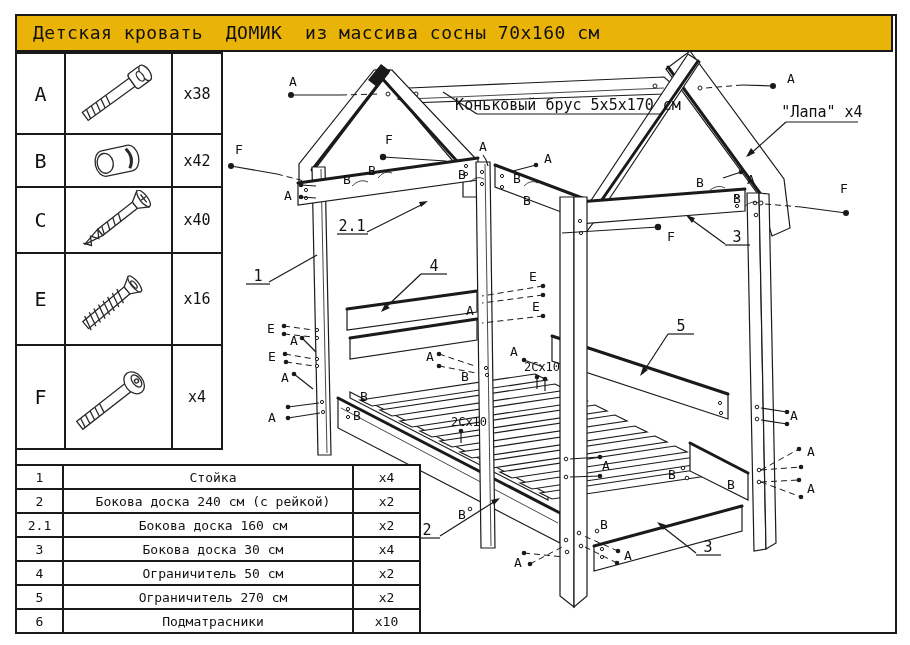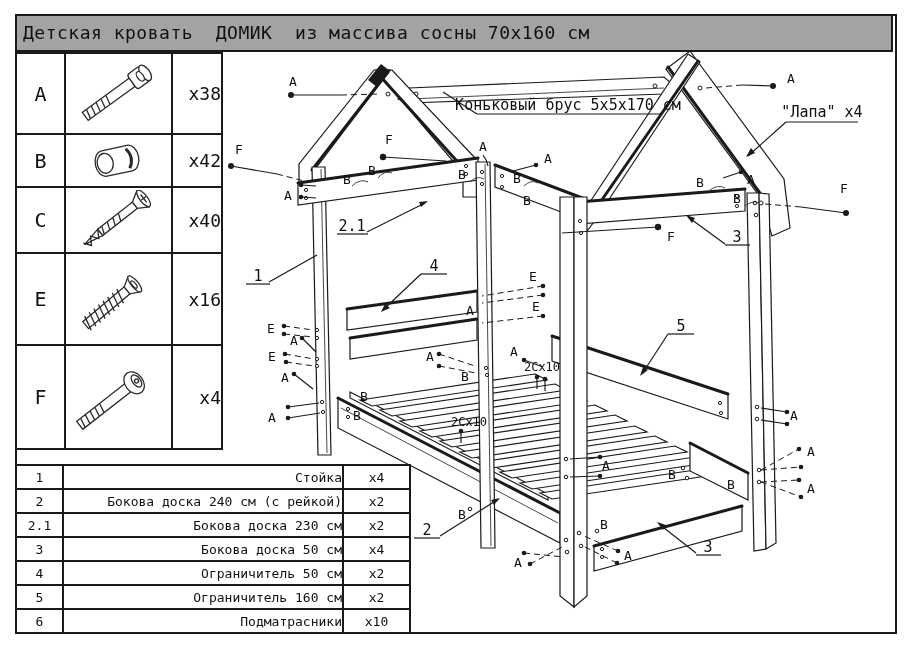--- a/index.html
+++ b/index.html
@@ -1,34 +1,34 @@
 <!DOCTYPE html>
 <html><head>
 <meta charset="utf-8">
 <style>
   html,body{margin:0;padding:0;background:#fff;}
   body{width:910px;height:645px;position:relative;font-family:"DejaVu Sans Mono",monospace;color:#111;}
   #sheet{position:absolute;left:15px;top:14px;width:878px;height:616px;border:2px solid #1a1a1a;background:transparent;}
   #titlebar{position:absolute;left:15px;top:14px;width:878px;height:38px;border:2px solid #1a1a1a;box-sizing:border-box;
-            font-size:18px;line-height:34px;padding-left:6px;white-space:pre;letter-spacing:.5px;background:#a3a3a3;}
+            font-size:18px;line-height:34px;padding-left:16px;white-space:pre;letter-spacing:.5px;background:#eab308;}
   table{border-collapse:collapse;background:#fff;table-layout:fixed;}
   td{border:2px solid #1a1a1a;padding:0;overflow:hidden;}
   #hwtable{position:absolute;left:15px;top:52px;width:200px;}
   #hwtable td.letter{width:47px;text-align:center;font-size:20px;}
   #hwtable td.icon{width:105px;text-align:center;vertical-align:middle;}
-  #hwtable td.qty{width:48px;text-align:right;font-size:18px;}
+  #hwtable td.qty{width:48px;text-align:center;font-size:15px;}
   #hwtable tr:nth-child(1){height:81px}
   #hwtable tr:nth-child(2){height:53px}
   #hwtable tr:nth-child(3){height:66px}
   #hwtable tr:nth-child(4){height:92px}
   #hwtable tr:nth-child(5){height:104px}
   #ptable{position:absolute;left:15px;top:464px;width:388px;}
   #ptable tr{height:24px;}
   #ptable td.num{width:45px;text-align:center;font-size:13px;}
-  #ptable td.name{width:278px;text-align:right;font-size:13px;}
+  #ptable td.name{width:278px;text-align:center;font-size:13px;padding-left:10px;}
   #ptable td.qty{width:65px;text-align:center;font-size:13px;}
   svg{display:block;}
   #drawing{position:absolute;left:0;top:0;}
   .ln{stroke:#1a1a1a;stroke-width:1.2;fill:none;}
   .board{fill:#fff;stroke:#1a1a1a;stroke-width:1.2;}
   .heavy{stroke:#1a1a1a;stroke-width:3;fill:none;stroke-linecap:round;}
   .thin{stroke:#1a1a1a;stroke-width:.8;fill:none;}
   .dash{stroke:#1a1a1a;stroke-width:1;fill:none;stroke-dasharray:6 4;}
   .dot{fill:#1a1a1a;stroke:none;}
   .hole{fill:#fff;stroke:#1a1a1a;stroke-width:1;}
@@ -452,36 +452,36 @@
     <td class="name">Стойка</td>
     <td class="qty">x4</td>
   </tr>
   <tr>
     <td class="num">2</td>
     <td class="name">Бокова доска 240 см (с рейкой)</td>
     <td class="qty">x2</td>
   </tr>
   <tr>
     <td class="num">2.1</td>
-    <td class="name">Бокова доска 230 см</td>
+    <td class="name">Бокова доска 160 см</td>
     <td class="qty">x2</td>
   </tr>
   <tr>
     <td class="num">3</td>
-    <td class="name">Бокова доска 50 см</td>
+    <td class="name">Бокова доска 30 см</td>
     <td class="qty">x4</td>
   </tr>
   <tr>
     <td class="num">4</td>
     <td class="name">Ограничитель 50 см</td>
     <td class="qty">x2</td>
   </tr>
   <tr>
     <td class="num">5</td>
-    <td class="name">Ограничитель 160 см</td>
+    <td class="name">Ограничитель 270 см</td>
     <td class="qty">x2</td>
   </tr>
   <tr>
     <td class="num">6</td>
     <td class="name">Подматрасники</td>
     <td class="qty">x10</td>
   </tr>
 </tbody>
   </table>
 

